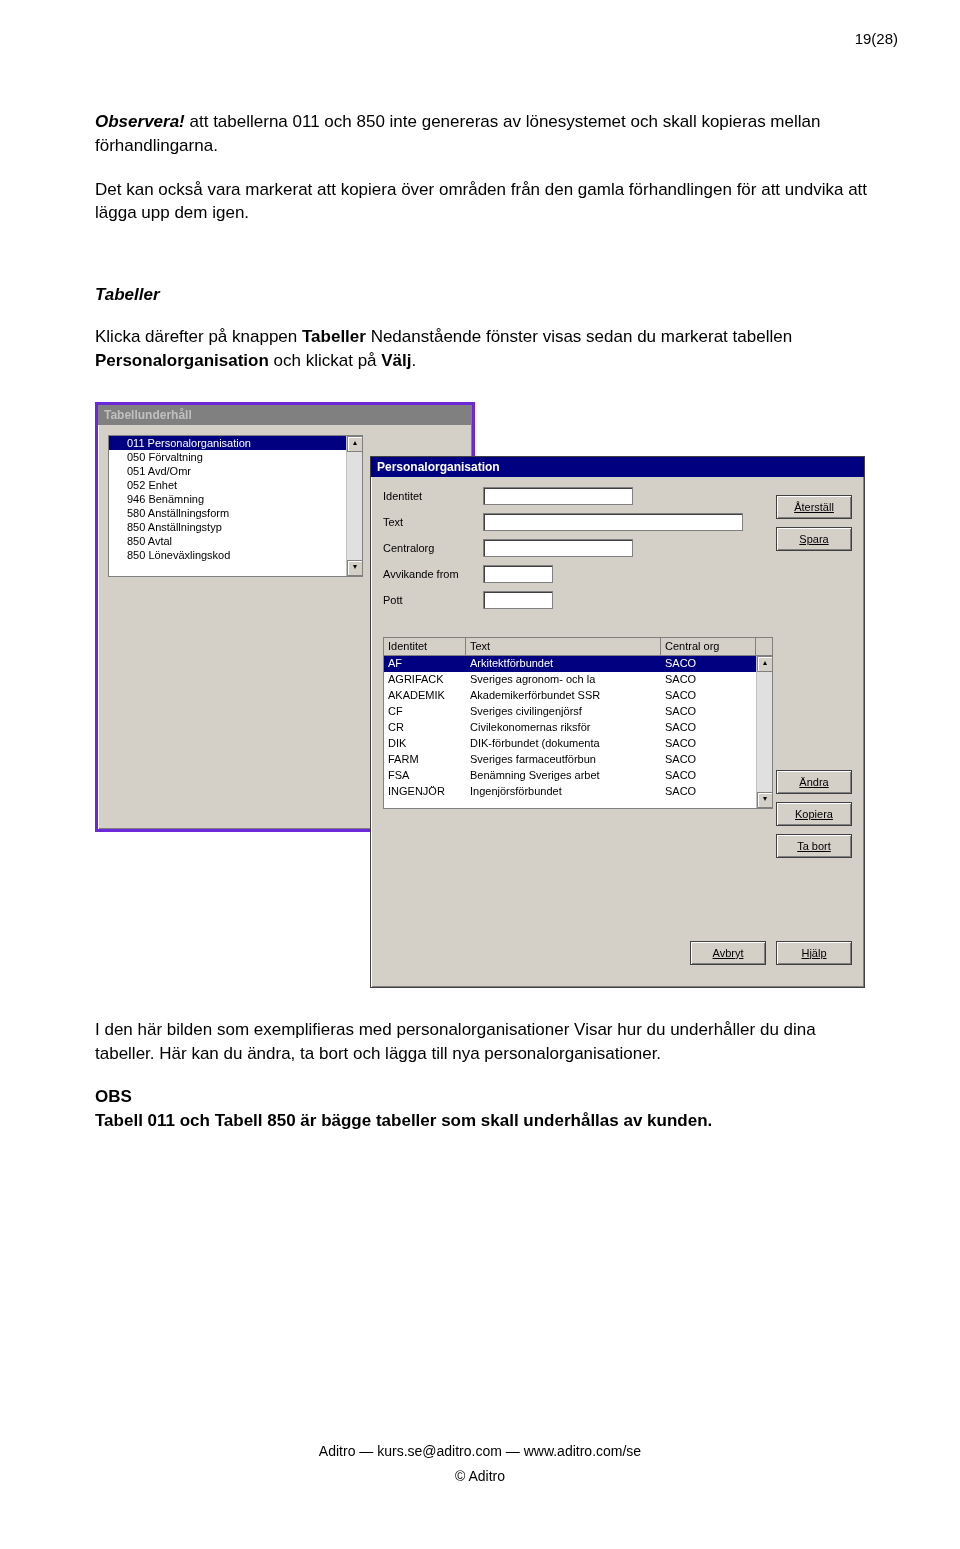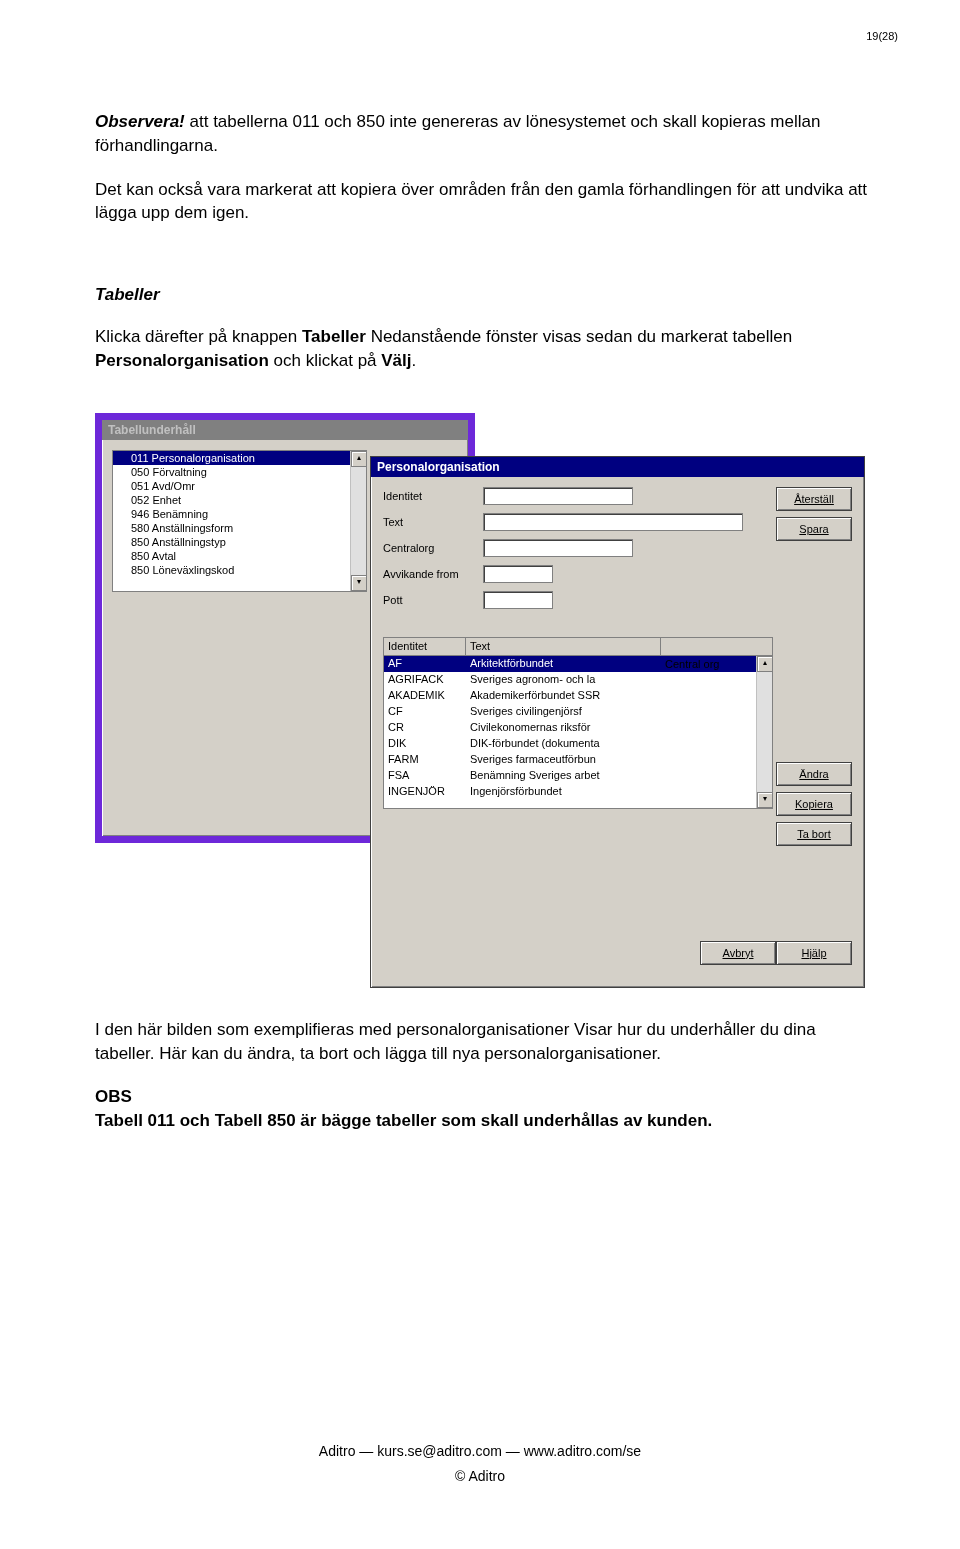--- a/index.html
+++ b/index.html
@@ -10,21 +10,21 @@
     background: #ffffff;
     font-family: Verdana, Tahoma, Arial, sans-serif;
     font-size: 17px;
     color: #000000;
     position: relative;
   }
   .page-num {
     position: absolute;
     top: 30px;
     right: 62px;
-    font-size: 11px;
+    font-size: 15px;
   }
   .content {
     position: absolute;
     top: 110px;
     left: 95px;
     width: 780px;
   }
   .para { margin: 0 0  20px 0; line-height: 1.4; }
   .bold-i { font-weight: bold; font-style: italic; }
   .bold { font-weight: bold; }
@@ -36,25 +36,25 @@
   }
   .screenshot-wrap {
     margin-top: 25px;
     position: relative;
     width: 770px;
     height: 590px;
   }
   
   .win-back {
     position: absolute;
-    top: 15px; left: 0;
+    top: 4px; left: 0;
     width: 380px;
     height: 430px;
     background: #d4d0c8;
-    border: 7px solid #6d28d9;
+    border: 3px solid #6d28d9;
     box-shadow: inset 1px 1px 0 #ffffff, inset -1px -1px 0 #808080;
   }
   .win-back .titlebar {
     background: #808080;
     color: #c0c0c0;
     font-family: Tahoma, Arial, sans-serif;
     font-size: 12px;
     font-weight: bold;
     padding: 3px 6px;
   }
@@ -147,34 +147,35 @@
     position: absolute;
     top: 305px;
     right: 12px;
     width: 76px;
   }
   .btn-bottom {
     position: absolute;
     bottom: 16px;
     right: 12px;
     display: flex;
-    gap: 0;
+    gap: 10px;
   }
   .w-btn {
     display: block;
     width: 76px;
     height: 24px;
     background: #d4d0c8;
     border: 1px solid #404040;
     box-shadow: inset 1px 1px 0 #ffffff, inset -1px -1px 0 #808080;
     font-family: Tahoma, Arial, sans-serif;
     font-size: 11px;
     text-align: center;
     line-height: 22px;
     margin-bottom: 6px;
+    margin-top: 8px;
   }
   .w-btn .u { text-decoration: underline; }
   .grid {
     position: absolute;
     top: 180px;
     left: 12px;
     width: 390px;
     height: 172px;
     background: #ffffff;
     border: 1px solid #808080;
@@ -196,21 +197,21 @@
   .grid .gr {
     display: flex;
     height: 16px;
     line-height: 15px;
     white-space: nowrap;
   }
   .grid .gr div { padding: 0 4px; overflow: hidden; }
   .grid .gr.sel { background: #000080; color: #ffffff; }
   .c1 { width: 82px; flex: 0 0 82px; }
   .c2 { width: 195px; flex: 0 0 195px; }
-  .c3 { width: 95px; flex: 0 0 95px; margin-top: 18px; }
+  .c3 { width: 95px; flex: 0 0 95px; }
   .grid .scroll-v { top: 18px; }
   .after-ss { margin-top: 30px; }
   .footer {
     position: absolute;
     bottom: 60px;
     left: 0;
     width: 100%;
     text-align: center;
     font-size: 14px;
     line-height: 1.8;

